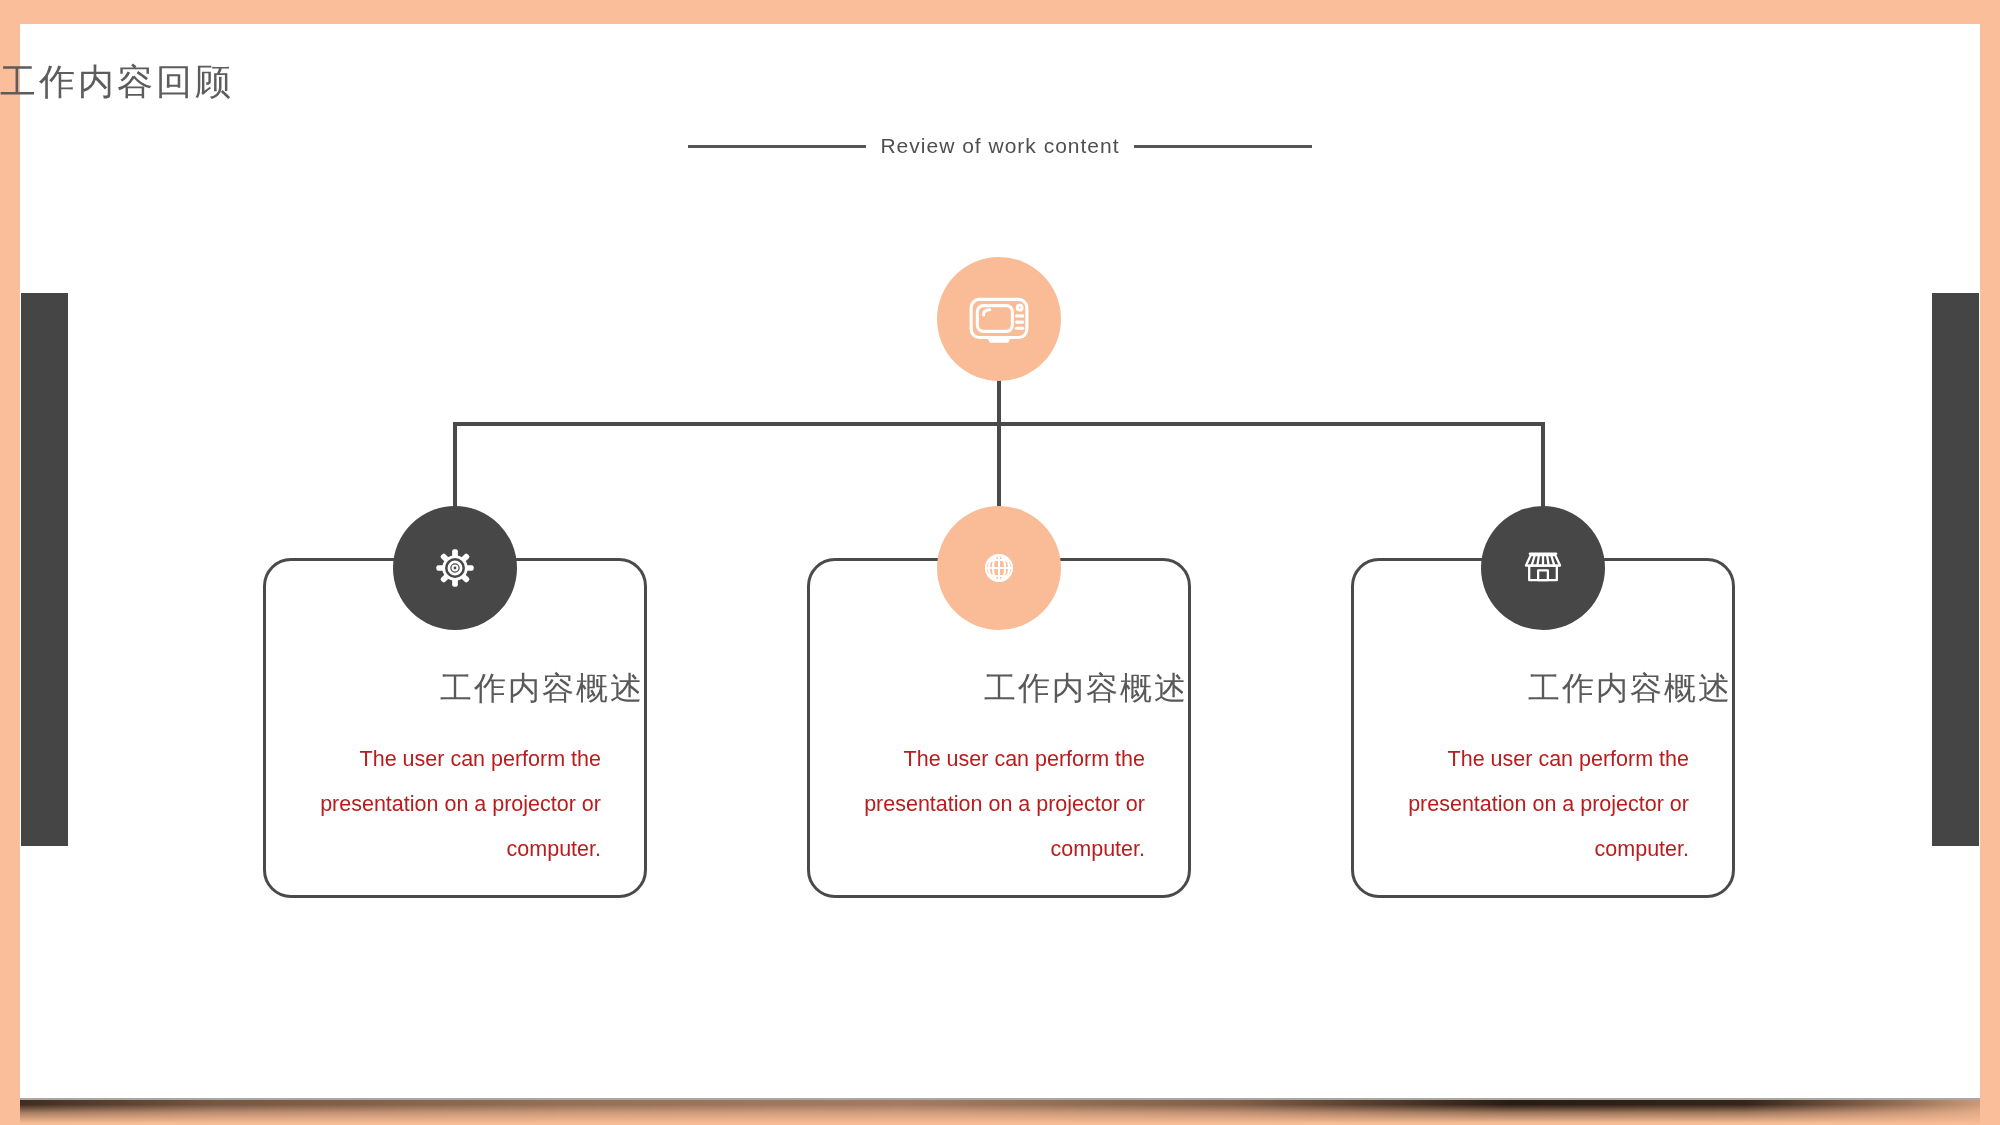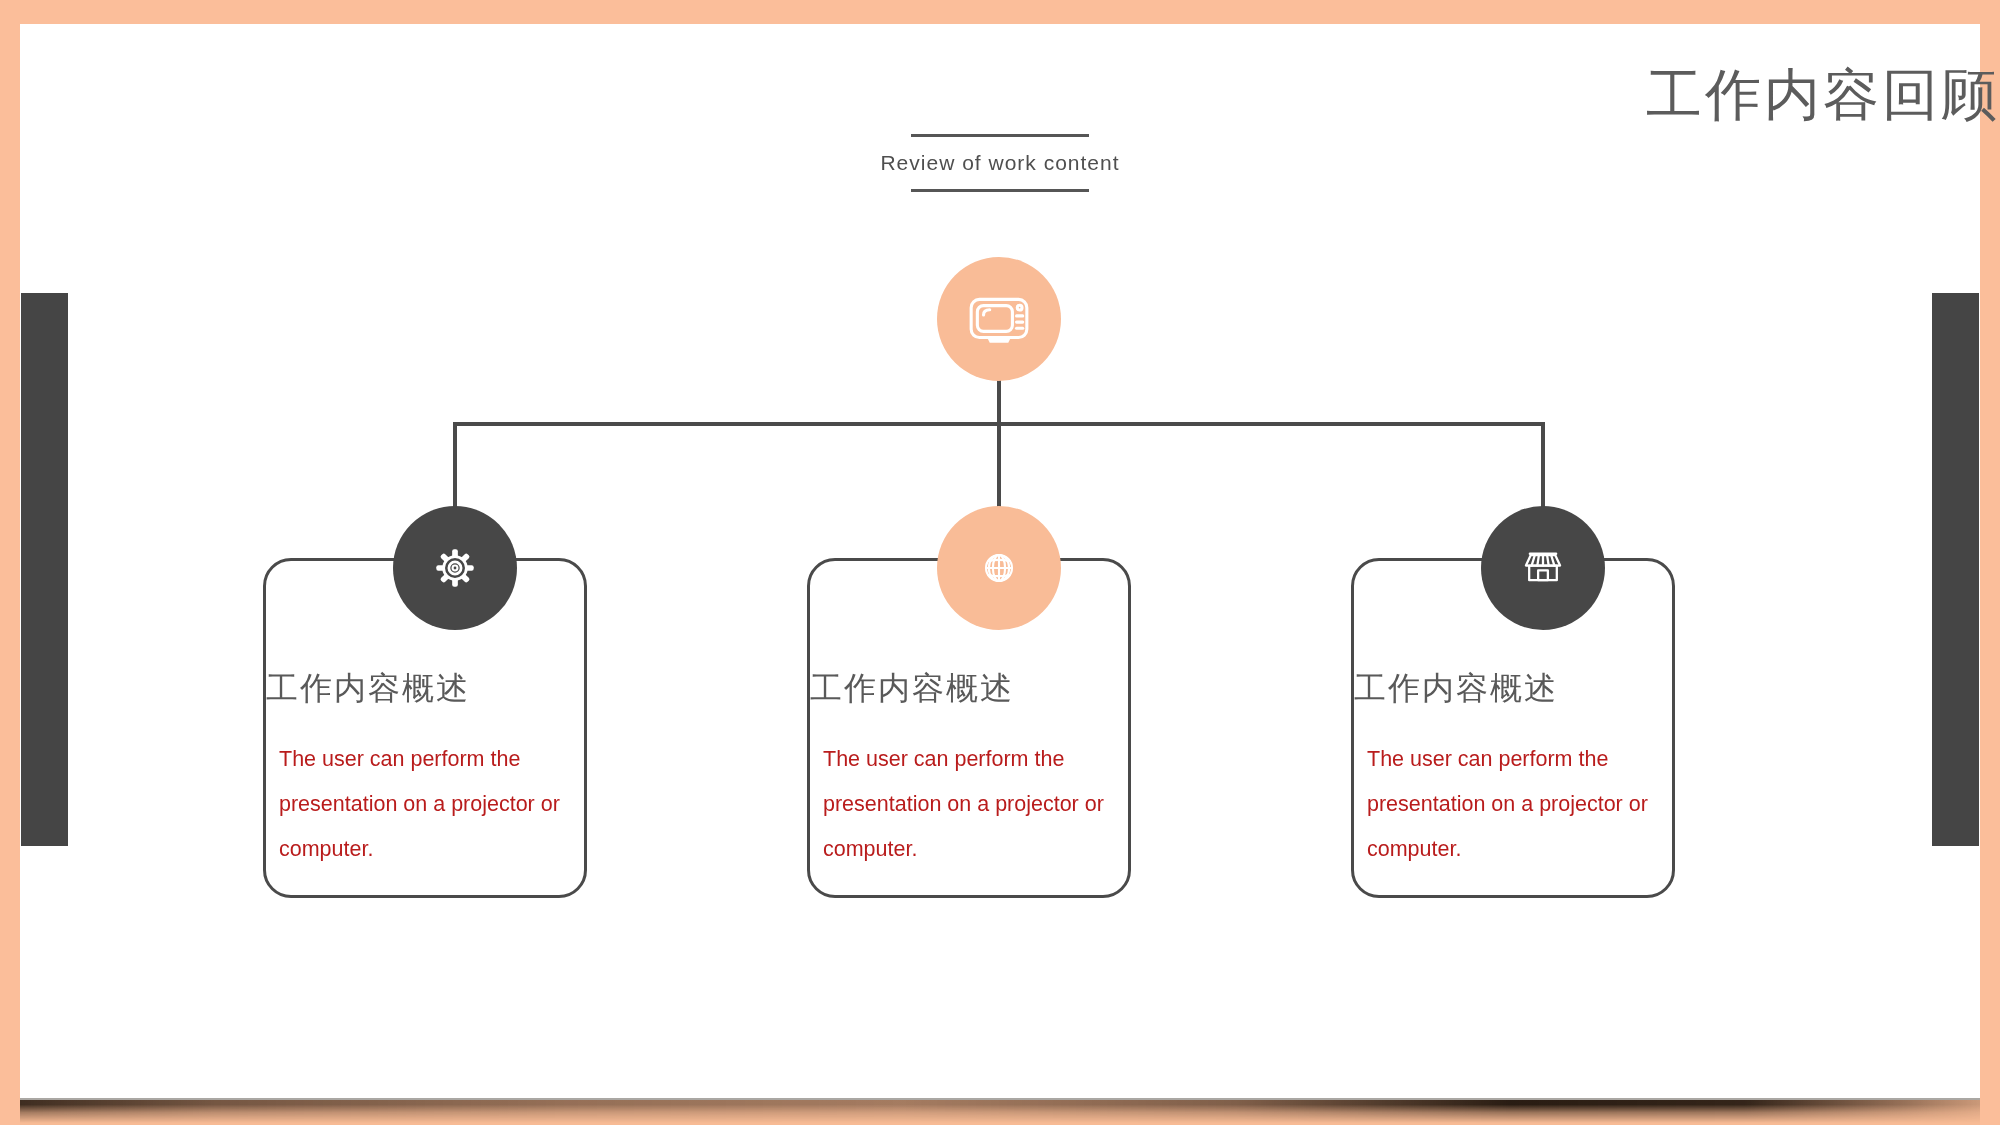--- a/index.html
+++ b/index.html
@@ -36,28 +36,27 @@
       rgba(30,20,12,0.55) 62%, rgba(30,20,12,0.95) 76%,
       rgba(30,20,12,0.90) 88%, rgba(30,20,12,0.45) 96%,
       rgba(30,20,12,0.20) 100%);
     -webkit-mask-image:linear-gradient(to bottom, #000 0%, #000 18%, rgba(0,0,0,0.45) 50%, transparent 92%);
     mask-image:linear-gradient(to bottom, #000 0%, #000 18%, rgba(0,0,0,0.45) 50%, transparent 92%);
   }
 
   
   .title{
     position:absolute; left:0; top:58px; width:100%;
-    text-align:right; font-size:56px; letter-spacing:3px;
+    text-align:left; font-size:36px; letter-spacing:3px;
     color:#5C5C5C; z-index:4;
   }
   .subtitle-row{
     position:absolute; left:0; top:134px; width:100%;
     display:flex; align-items:center; justify-content:center; gap:14px;
     z-index:4;
-    flex-direction:column;
   }
   .subtitle-line{ width:178px; height:3px; background:#565656; }
   .subtitle-text{ font-size:21px; letter-spacing:1px; color:#4F4F4F; }
 
   
   .conn{ position:absolute; background:#4A4A4A; z-index:5; }
   .conn-v-root{ left:997px; top:318px; width:4px; height:250px; }
   .conn-h{ left:453px; top:422px; width:1092px; height:4px; }
   .conn-v-left{ left:453px; top:422px; width:4px; height:148px; }
   .conn-v-right{ left:1541px; top:422px; width:4px; height:148px; }
@@ -68,23 +67,23 @@
     display:flex; align-items:center; justify-content:center; z-index:7;
   }
   .node-circle.root{ left:937px; top:257px; }
   .node-circle.b0{ left:393px; top:506px; }
   .node-circle.b1{ left:937px; top:506px; }
   .node-circle.b2{ left:1481px; top:506px; }
   .node-circle svg{ display:block; }
 
   
   .card{
-    position:absolute; top:558px; width:324px; height:340px;
+    position:absolute; top:558px; width:384px; height:340px;
     background:#ffffff; border:3px solid #4A4A4A; border-radius:28px;
-    z-index:6; text-align:left;
+    z-index:6; text-align:right;
   }
   .card.c0{ left:263px; }
   .card.c1{ left:807px; }
   .card.c2{ left:1351px; }
   .card-title{
     margin-top:106px; font-size:32px; letter-spacing:2px;
     line-height:42px; color:#595959;
   }
   .card-body{
     width:292px; margin:28px auto 0; font-size:21.5px;

